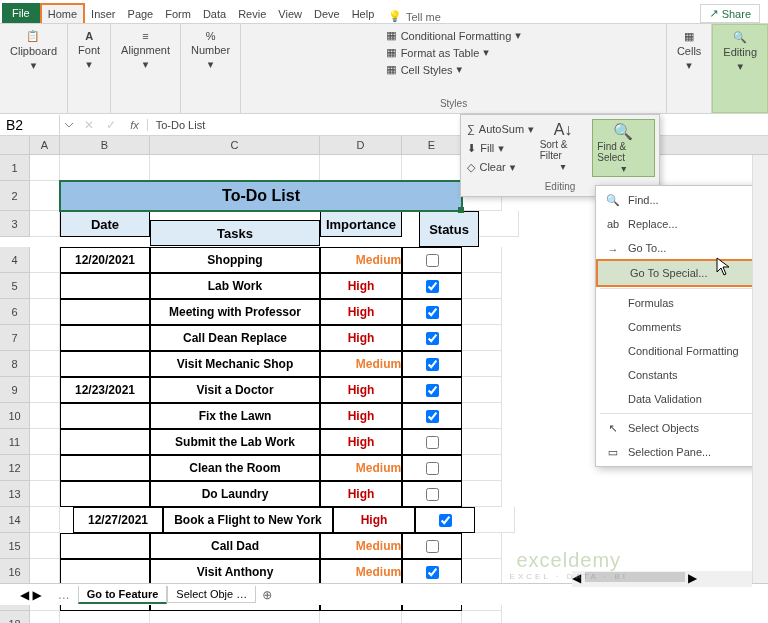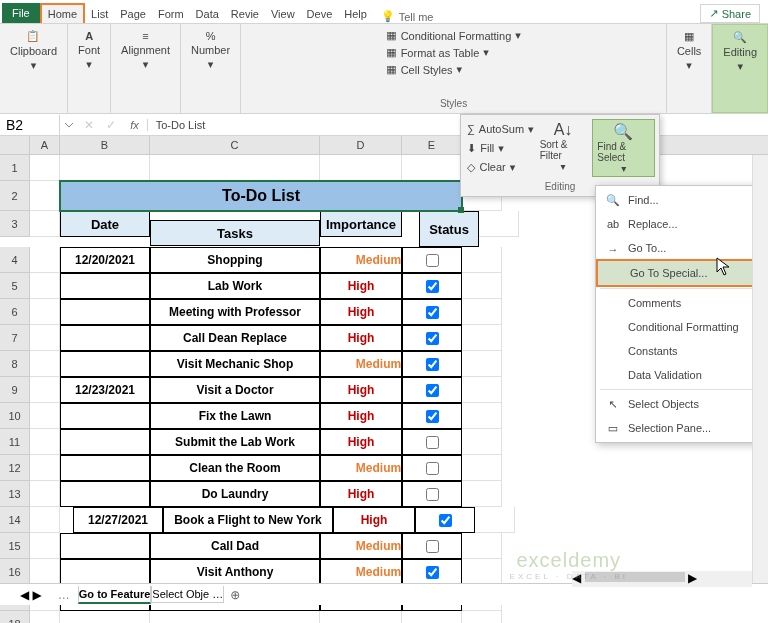--- a/index.html
+++ b/index.html
@@ -65,21 +65,21 @@
 
 .fs-menu { position: absolute; top: 185px; left: 595px; width: 170px; background: #fff; border: 1px solid #c6c6c6; box-shadow: 2px 2px 8px rgba(0,0,0,0.25); padding: 2px 0; }
 .fs-item { display: flex; align-items: center; gap: 8px; padding: 5px 10px; font-size: 11px; color: #444; }
 .fs-item.highlighted { background: #d5e3cc; border: 2px solid #ed7d31; margin: -1px 0; }
 .fs-sep { height: 1px; background: #e0e0e0; margin: 2px 4px; }
 .fs-icon { width: 14px; height: 14px; display: flex; align-items: center; justify-content: center; }
 
 
 .sheet-tabs { position: absolute; bottom: 18px; left: 0; right: 0; display: flex; align-items: center; background: #fff; border-top: 1px solid #ccc; height: 22px; padding-left: 20px; gap: 0; }
 .sheet-nav { display: flex; gap: 2px; margin-right: 8px; }
-.sheet-tab { padding: 2px 0; font-size: 11px; border: 1px solid #ccc; border-top: none; background: #fff; }
+.sheet-tab { padding: 2px 8px; font-size: 11px; border: 1px solid #ccc; border-top: none; background: #fff; }
 .sheet-tab.active { font-weight: bold; border-bottom: 2px solid #217346; }
 .sheet-add { padding: 0 6px; color: #666; }
 
 
 .vscroll { position: absolute; right: 0; top: 155px; bottom: 40px; width: 16px; background: #f0f0f0; border-left: 1px solid #ddd; }
 .hscroll { position: absolute; bottom: 18px; right: 16px; width: 180px; height: 16px; background: #f0f0f0; }
 
 
 .watermark { position: absolute; bottom: 42px; right: 140px; opacity: 0.45; text-align: center; pointer-events: none; }
 .watermark .w1 { font-size: 20px; color: #8faf6f; font-weight: 300; letter-spacing: 1px; }
@@ -90,21 +90,21 @@
 
 
 .cA { width: 30px; } .cB { width: 90px; } .cC { width: 170px; } .cD { width: 82px; } .cE { width: 60px; } .cF { width: 40px; }
 </style>
 </head>
 <body>
 
 <div class="tabs">
   <div class="tab file">File</div>
   <div class="tab active">Home</div>
-  <div class="tab">List</div>
+  <div class="tab">Inser</div>
   <div class="tab">Page</div>
   <div class="tab">Form</div>
   <div class="tab">Data</div>
   <div class="tab">Revie</div>
   <div class="tab">View</div>
   <div class="tab">Deve</div>
   <div class="tab">Help</div>
   <div class="tell-me">
       <span>💡</span>
       <span>Tell me</span>
@@ -416,20 +416,24 @@
       <span class="fs-icon">→</span>
       <span>Go To...</span>
     </div>
   <div class="fs-item highlighted">
       <span class="fs-icon"></span>
       <span>Go To Special...</span>
     </div>
   <div class="fs-sep"></div>
   <div class="fs-item">
       <span class="fs-icon"></span>
+      <span>Formulas</span>
+    </div>
+  <div class="fs-item">
+      <span class="fs-icon"></span>
       <span>Comments</span>
     </div>
   <div class="fs-item">
       <span class="fs-icon"></span>
       <span>Conditional Formatting</span>
     </div>
   <div class="fs-item">
       <span class="fs-icon"></span>
       <span>Constants</span>
     </div>

